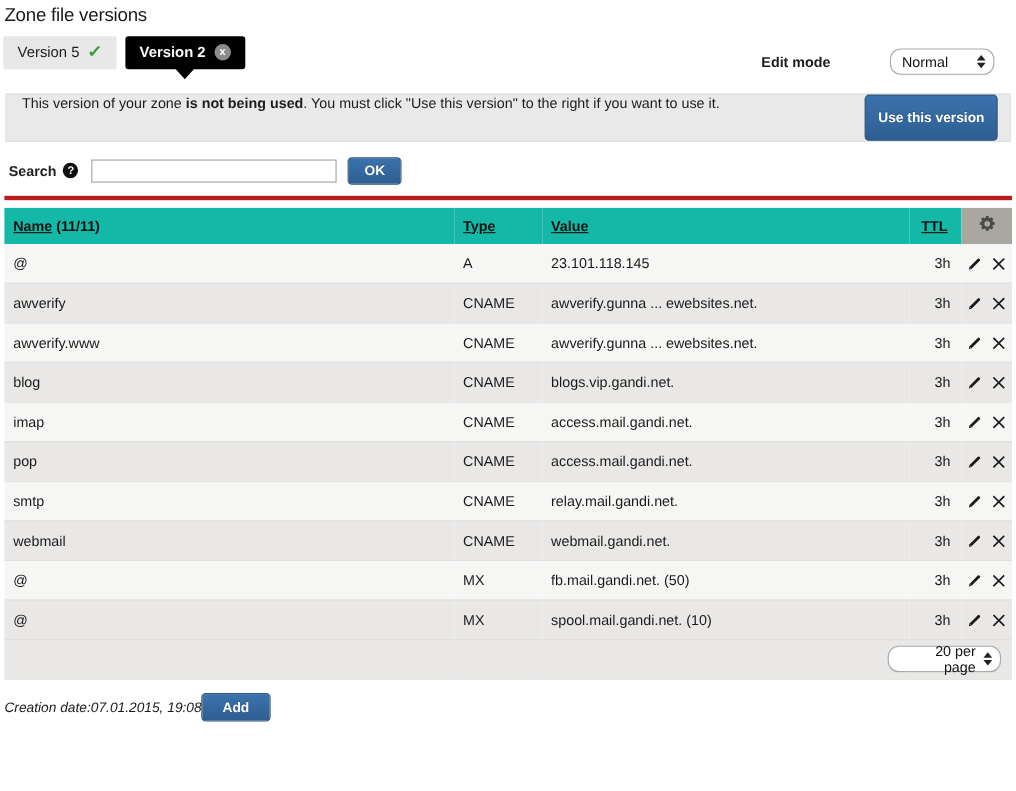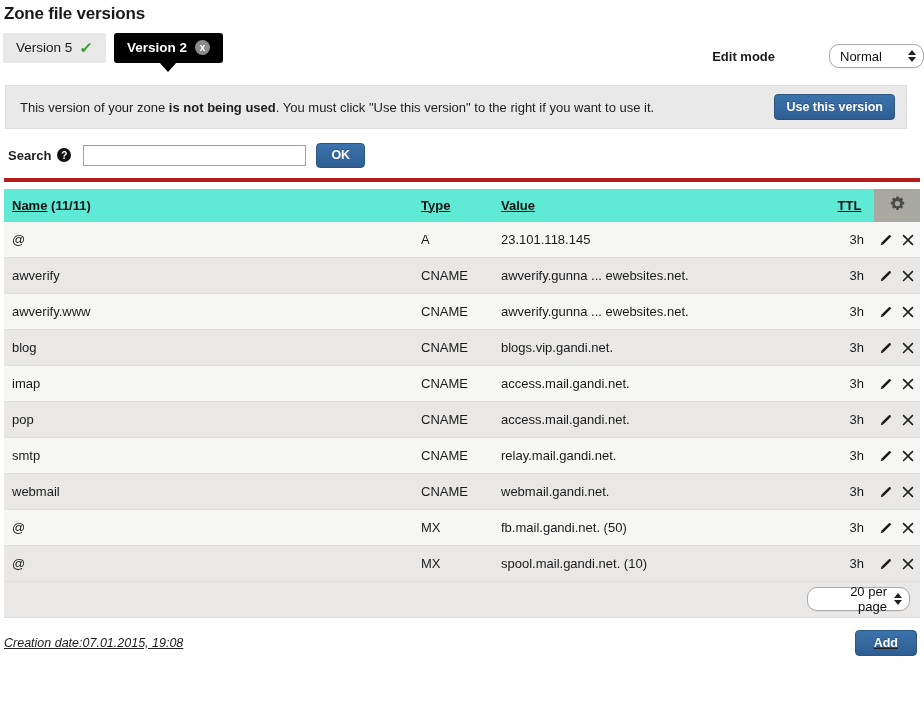--- a/index.html
+++ b/index.html
@@ -13,21 +13,21 @@
     font-family: "Liberation Sans", sans-serif;
     font-size: 13px;
     color: #222222;
     position: relative;
     overflow: hidden;
   }
 
   
   .page-title {
     font-size: 17px;
-    font-weight: bold;
+    font-weight: normal;
     color: #1a1a1a;
     padding: 4px 0 0 4px;
     letter-spacing: -0.2px;
   }
 
   
   .topbar {
     position: relative;
     height: 52px;
   }
@@ -88,21 +88,21 @@
     font-size: 10px;
     font-weight: bold;
     display: inline-flex;
     align-items: center;
     justify-content: center;
     font-family: "Liberation Sans", sans-serif;
   }
 
   .editmode {
     position: absolute;
-    right: 0;
+    right: 20px;
     top: 20px;
     display: flex;
     align-items: center;
     gap: 10px;
   }
   .editmode-label {
     font-weight: bold;
     font-size: 13px;
     color: #1a1a1a;
   }
@@ -136,26 +136,25 @@
     width: 0; height: 0;
     border-left: 4px solid transparent;
     border-right: 4px solid transparent;
   }
   .stepper .up { border-bottom: 5px solid #222222; }
   .stepper .down { border-top: 5px solid #222222; }
   #editmode-select { width: 95px; }
 
   
   .alert {
-    margin: 9px 17px 0 5px;
+    margin: 9px 5px 0 5px;
     background: #e9e9e9;
     border: 1px solid #e0e0e0;
     height: 44px;
     display: flex;
-    align-items: center;
     justify-content: space-between;
     padding: 0 11px 0 14px;
     box-sizing: border-box;
   }
   .alert-text { font-size: 13px; color: #1c1c1c; }
   .alert-text b { font-weight: bold; }
   .btn-blue {
     background: #31659c;
     background-image: linear-gradient(to bottom, #3b73ac, #2e5e92);
     color: #ffffff;
@@ -218,21 +217,21 @@
   }
 
   
   .zone-table {
     margin: 7px 4px 0 4px;
     border-collapse: collapse;
     width: 916px;
     table-layout: fixed;
   }
   .zone-table th {
-    background: #5eead4;
+    background: #14b8a6;
     height: 33px;
     text-align: left;
     font-size: 13px;
     font-weight: bold;
     color: #111111;
     padding: 0 0 0 8px;
     vertical-align: middle;
   }
   .zone-table th .lnk {
     text-decoration: underline;
@@ -279,23 +278,21 @@
   #perpage-select {
     width: 103px;
     display: inline-flex;
     vertical-align: middle;
   }
 
   
   .bottomrow {
     display: flex;
     align-items: center;
-    justify-content: space-between;
     padding: 12px 7px 0 4px;
-    text-decoration: underline;
   }
   .creation-date {
     font-style: italic;
     font-size: 12.5px;
     color: #1a1a1a;
   }
   .btn-add {
     background-image: linear-gradient(to bottom, #3b73ac, #2e5e92);
     color: #ffffff;
     font-weight: bold;

